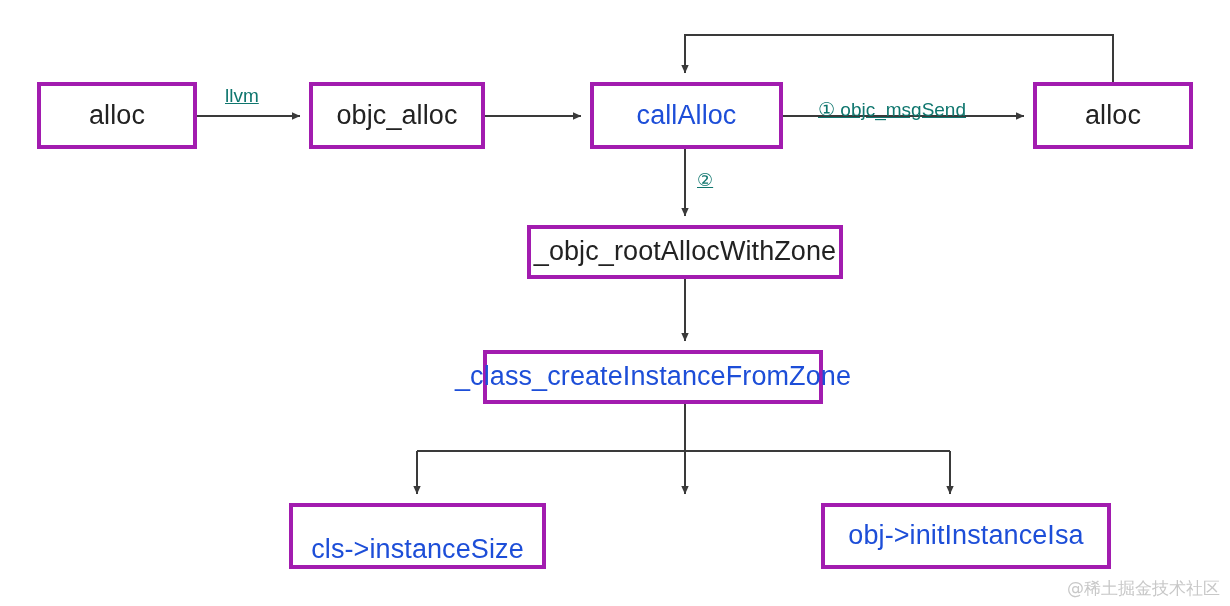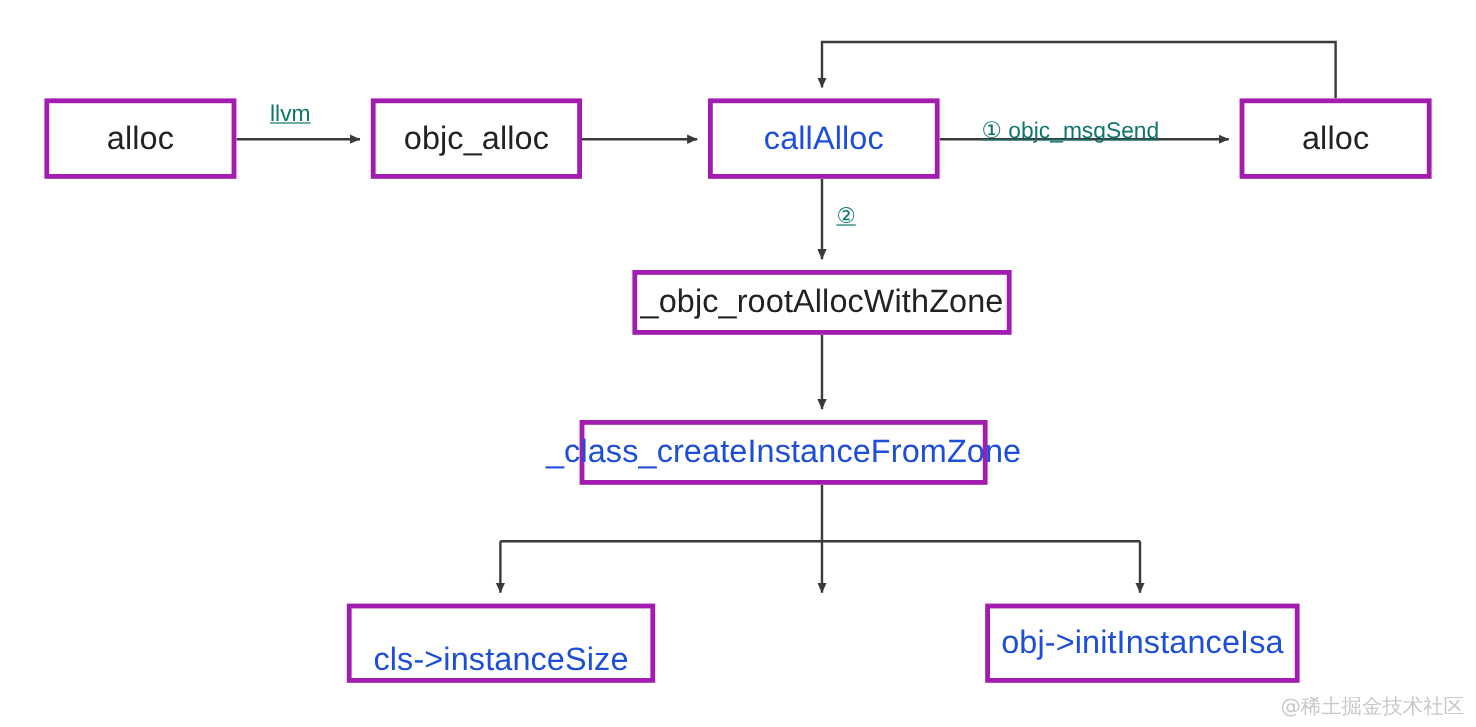--- a/index.html
+++ b/index.html
@@ -122,21 +122,21 @@
 
   <div class="node red" style="left:483px;top:350px;width:340px;height:54px;">
     <span>_class_createInstanceFromZone</span>
   </div>
 
   <div class="node red" style="left:289px;top:503px;width:257px;height:66px;align-items:flex-end;">
     <span>cls-&gt;instanceSize</span>
   </div>
 
 
-  <div class="node red" style="left:821px;top:503px;width:262px;height:66px;">
+  <div class="node red" style="left:821px;top:503px;width:290px;height:66px;">
     <span>obj-&gt;initInstanceIsa</span>
   </div>
 
   <div class="edge-label" style="left:225px;top:86px;">llvm</div>
 
   <div class="edge-label" style="left:818px;top:100px;">① objc_msgSend</div>
 
   <div class="edge-label small" style="left:697px;top:171px;">②</div>
 
   <div class="watermark">@稀土掘金技术社区</div>

